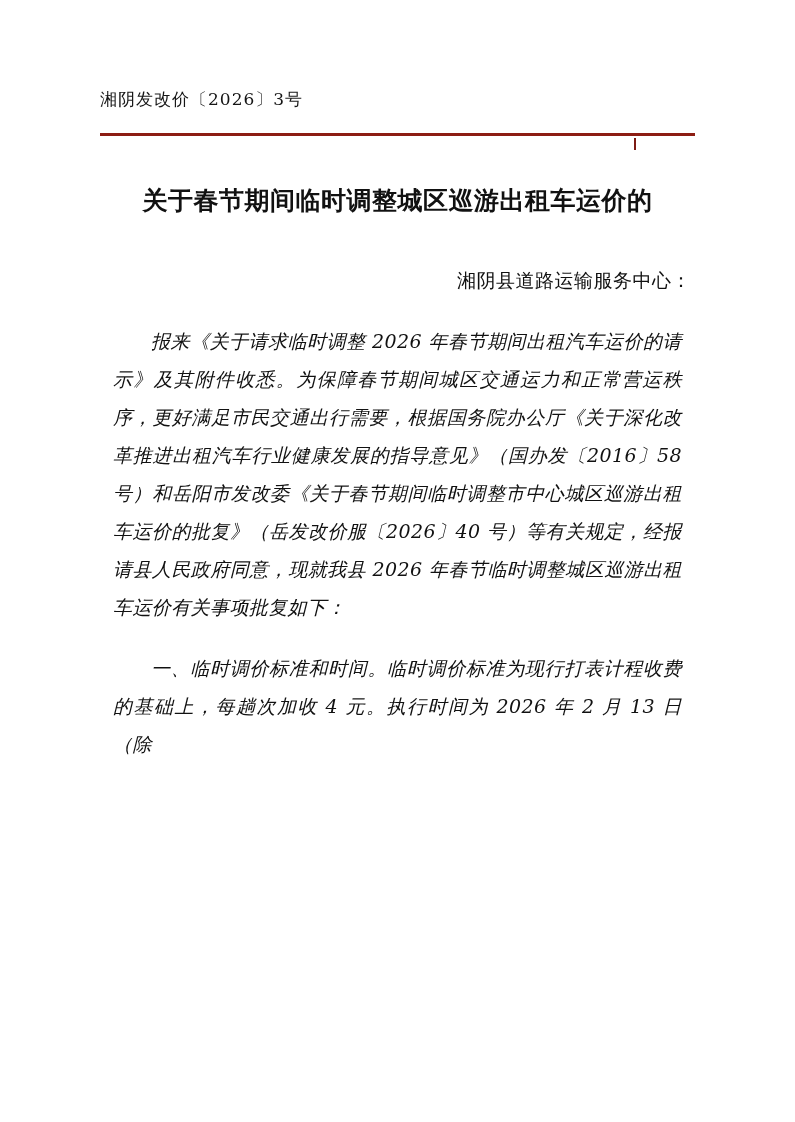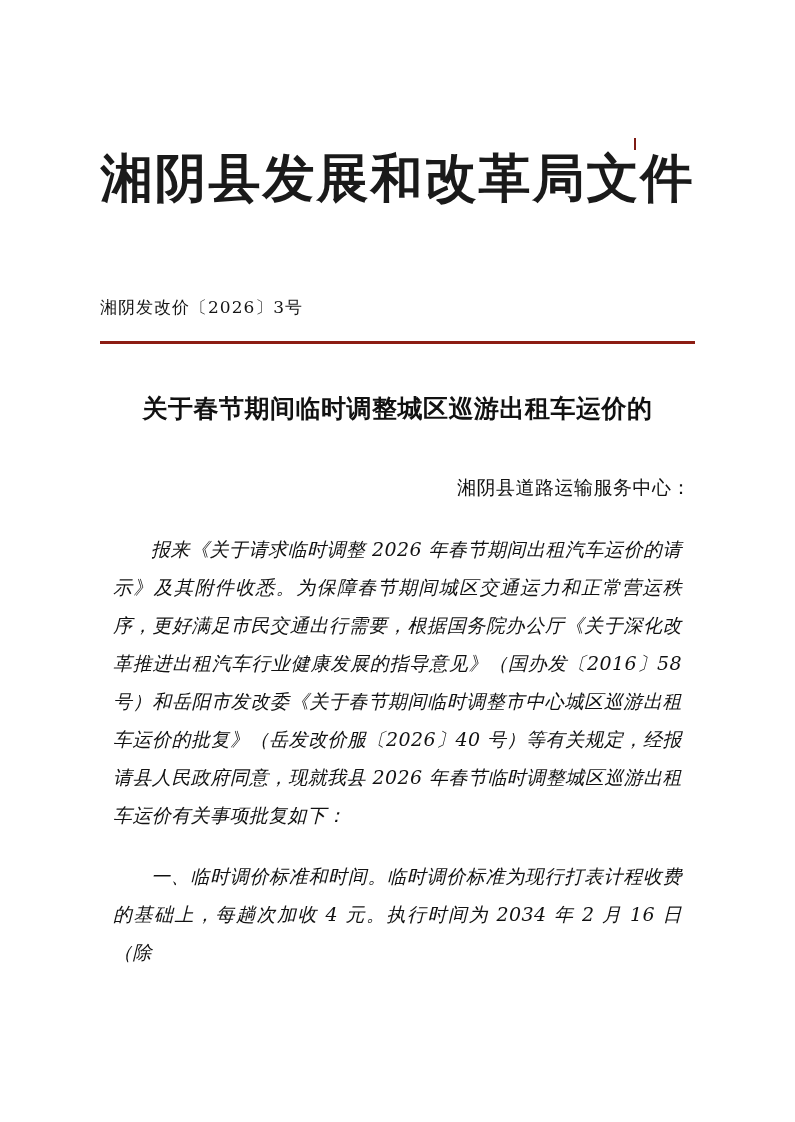--- a/index.html
+++ b/index.html
@@ -95,29 +95,28 @@
     padding-top: 10px;
   }
 </style>
 </head>
 <body>
 
 <div class="page">
 
   <div class="corner-tick"></div>
 
-  <h1 class="doc-title">湘阴县发展和改革局文件</h1>
 
   <div class="doc-number">湘阴发改价〔2026〕3号</div>
 
   <div class="red-rule"></div>
 
   <h2 class="subject">
     <span>关于春节期间临时调整城区巡游出租车运价的</span>
   </h2>
 
   <p class="addressee">湘阴县道路运输服务中心：</p>
 
   <p class="body-para">报来《关于请求临时调整 2026 年春节期间出租汽车运价的请示》及其附件收悉。为保障春节期间城区交通运力和正常营运秩序，更好满足市民交通出行需要，根据国务院办公厅《关于深化改革推进出租汽车行业健康发展的指导意见》（国办发〔2016〕58 号）和岳阳市发改委《关于春节期间临时调整市中心城区巡游出租车运价的批复》（岳发改价服〔2026〕40 号）等有关规定，经报请县人民政府同意，现就我县 2026 年春节临时调整城区巡游出租车运价有关事项批复如下：</p>
 
-  <p class="body-para tight">一、临时调价标准和时间。临时调价标准为现行打表计程收费的基础上，每趟次加收 4 元。执行时间为 2034 年 2 月 16 日（除</p>
+  <p class="body-para tight">一、临时调价标准和时间。临时调价标准为现行打表计程收费的基础上，每趟次加收 4 元。执行时间为 2026 年 2 月 13 日（除</p>
 
 </div>
 
 </body></html>

